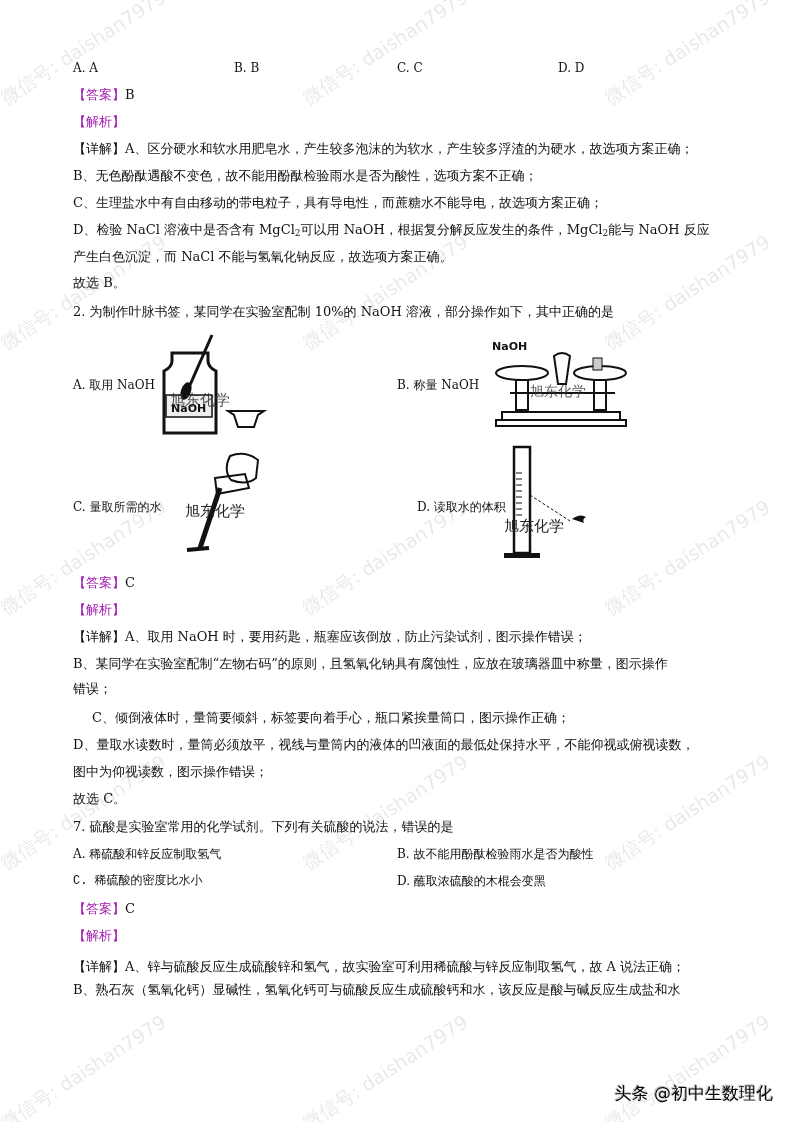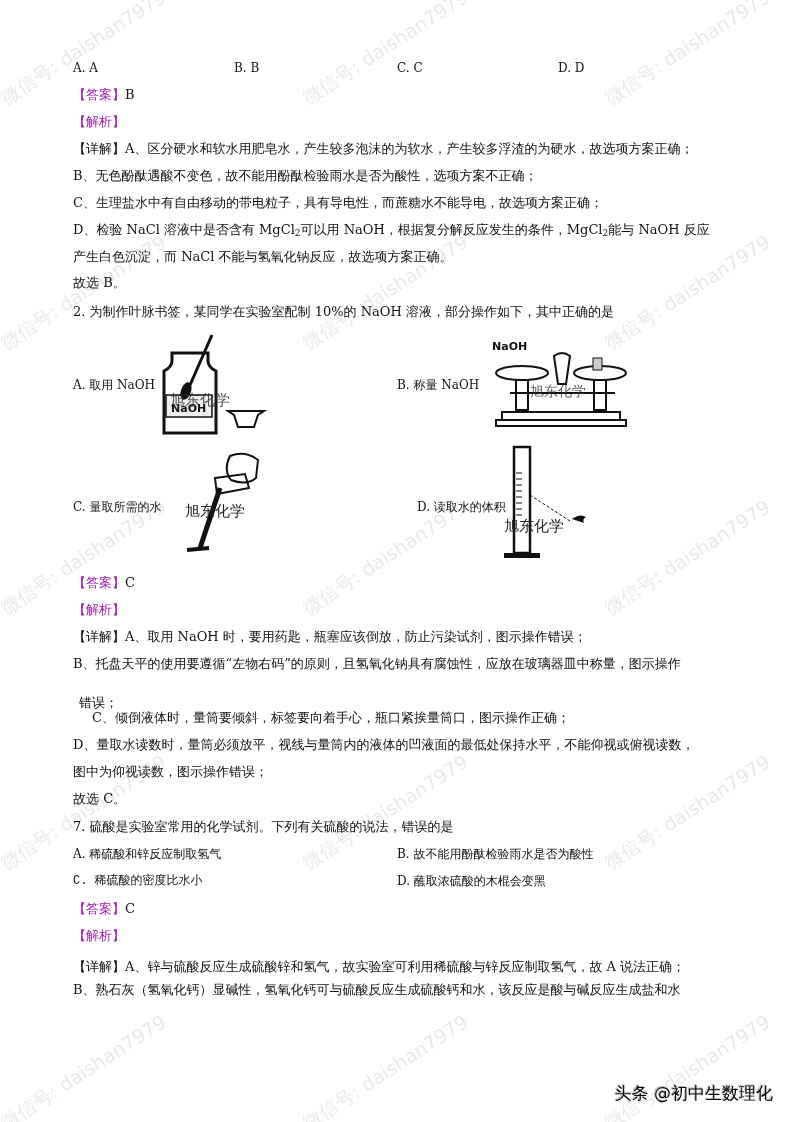--- a/index.html
+++ b/index.html
@@ -116,22 +116,22 @@
   <text x="4" y="88" font-size="15" font-family="DejaVu Sans, sans-serif" fill="#222">旭东化学</text>
 </svg>
 
 <div class="line" style="top:574px;">
   <span class="blue">【答案】</span><span>C</span>
 </div>
 <div class="line blue" style="top:601px;">【解析】</div>
 <div class="line" style="top:628px;">
   <span class="bold">【详解】</span><span>A、取用 NaOH 时，要用药匙，瓶塞应该倒放，防止污染试剂，图示操作错误；</span>
 </div>
-<div class="line" style="top:655px;">B、托盘天平的使用要遵循“左物右码”的原则，且氢氧化钠具有腐蚀性，应放在玻璃器皿中称量，图示操作</div>
-<div class="line" style="top:694px;margin-left:6px;">错误；</div>
+<div class="line" style="top:655px;">B、某同学在实验室配制“左物右码”的原则，且氢氧化钠具有腐蚀性，应放在玻璃器皿中称量，图示操作</div>
+<div class="line" style="top:680px;">错误；</div>
 <div class="line" style="top:709px;margin-left:19px;">C、倾倒液体时，量筒要倾斜，标签要向着手心，瓶口紧挨量筒口，图示操作正确；</div>
 <div class="line" style="top:736px;">D、量取水读数时，量筒必须放平，视线与量筒内的液体的凹液面的最低处保持水平，不能仰视或俯视读数，</div>
 <div class="line" style="top:763px;">图中为仰视读数，图示操作错误；</div>
 <div class="line" style="top:790px;">故选 C。</div>
 
 <div class="line" style="top:818px;">7. 硫酸是实验室常用的化学试剂。下列有关硫酸的说法，错误的是</div>
 <div class="opt" style="left:73px;top:845px;">A. 稀硫酸和锌反应制取氢气</div>
 <div class="opt" style="left:397px;top:845px;">B. 故不能用酚酞检验雨水是否为酸性</div>
 <div class="opt" style="left:73px;top:872px;font-family:Liberation Mono, monospace;">C. 稀硫酸的密度比水小</div>
 <div class="opt" style="left:397px;top:872px;">D. 蘸取浓硫酸的木棍会变黑</div>

